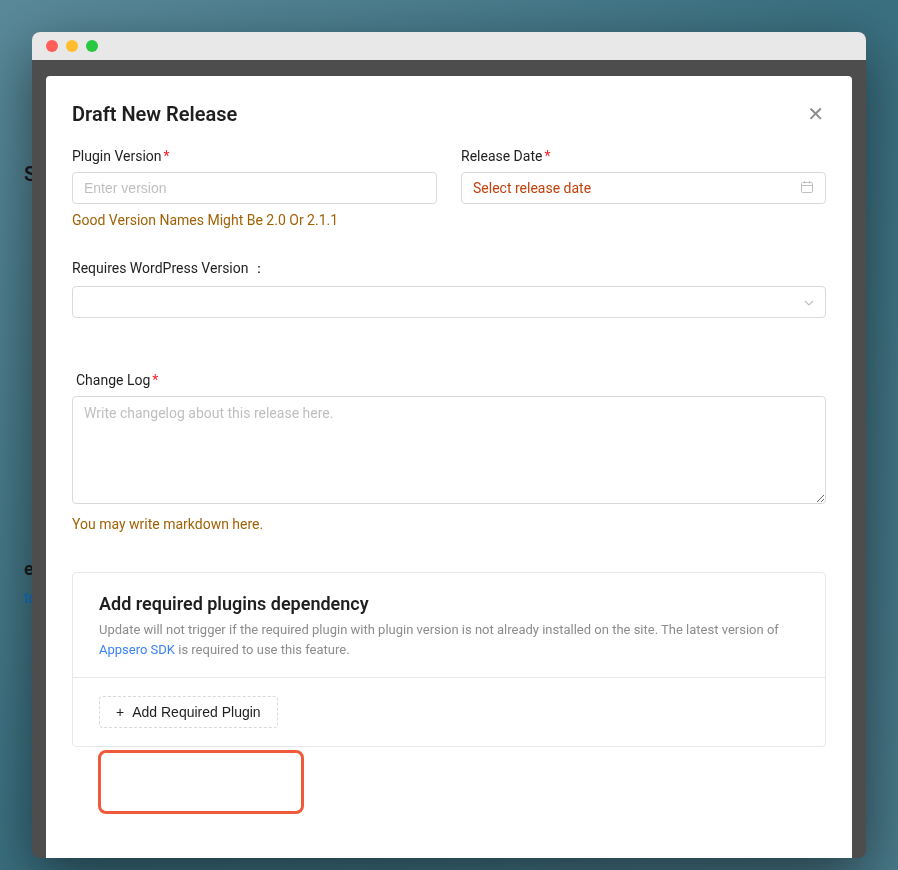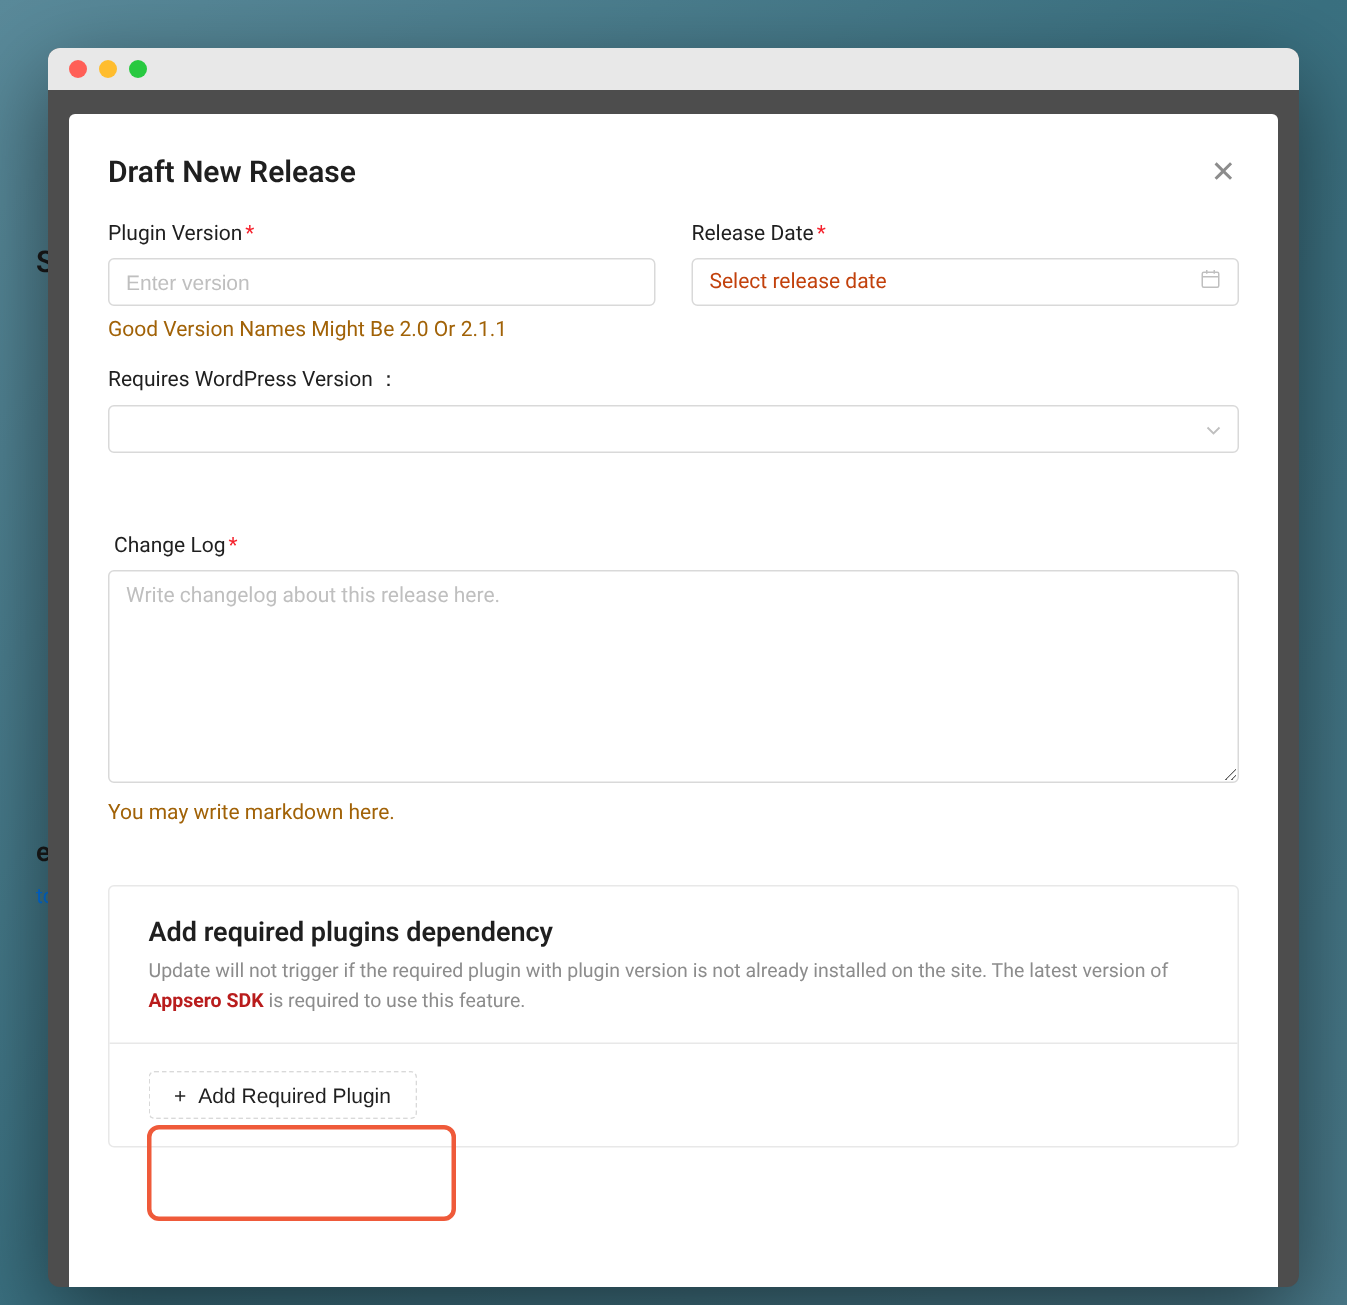--- a/index.html
+++ b/index.html
@@ -79,21 +79,21 @@
       cursor: pointer;
       line-height: 1;
       padding: 2px;
     }
     .form-body {
       padding: 0 26px;
     }
     .row {
       display: flex;
       gap: 24px;
-      margin-bottom: 16px;
+      margin-bottom: 32px;
     }
     .col {
       flex: 1;
     }
     .field-label {
       font-size: 14px;
       color: #1f1f1f;
       margin-bottom: 8px;
       display: block;
     }
@@ -136,21 +136,21 @@
     .date-icon {
       color: #bfbfbf;
     }
     .hint {
       font-size: 14px;
       color: #a16207;
       margin-top: 8px;
     }
     .textarea {
       width: 100%;
-      height: 142px;
+      height: 108px;
       border: 1px solid #d9d9d9;
       border-radius: 4px;
       padding: 8px 11px;
       font-size: 14px;
       font-family: inherit;
       resize: both;
       color: #1f1f1f;
     }
     .textarea::placeholder {
       color: #bfbfbf;
@@ -169,23 +169,23 @@
       font-weight: 600;
       color: #1f1f1f;
       margin-bottom: 6px;
     }
     .section-desc {
       font-size: 13px;
       color: #8c8c8c;
       line-height: 1.5;
     }
     .section-desc a {
-      color: #b91c1c;
+      color: #3b82f6;
       text-decoration: none;
-      font-weight: 700;
+      font-weight: 400;
     }
     .section-body {
       padding: 18px 26px;
     }
     .dashed-btn {
       border: 1px dashed #d9d9d9;
       background: #fff;
       border-radius: 4px;
       padding: 7px 16px;
       font-size: 14px;

